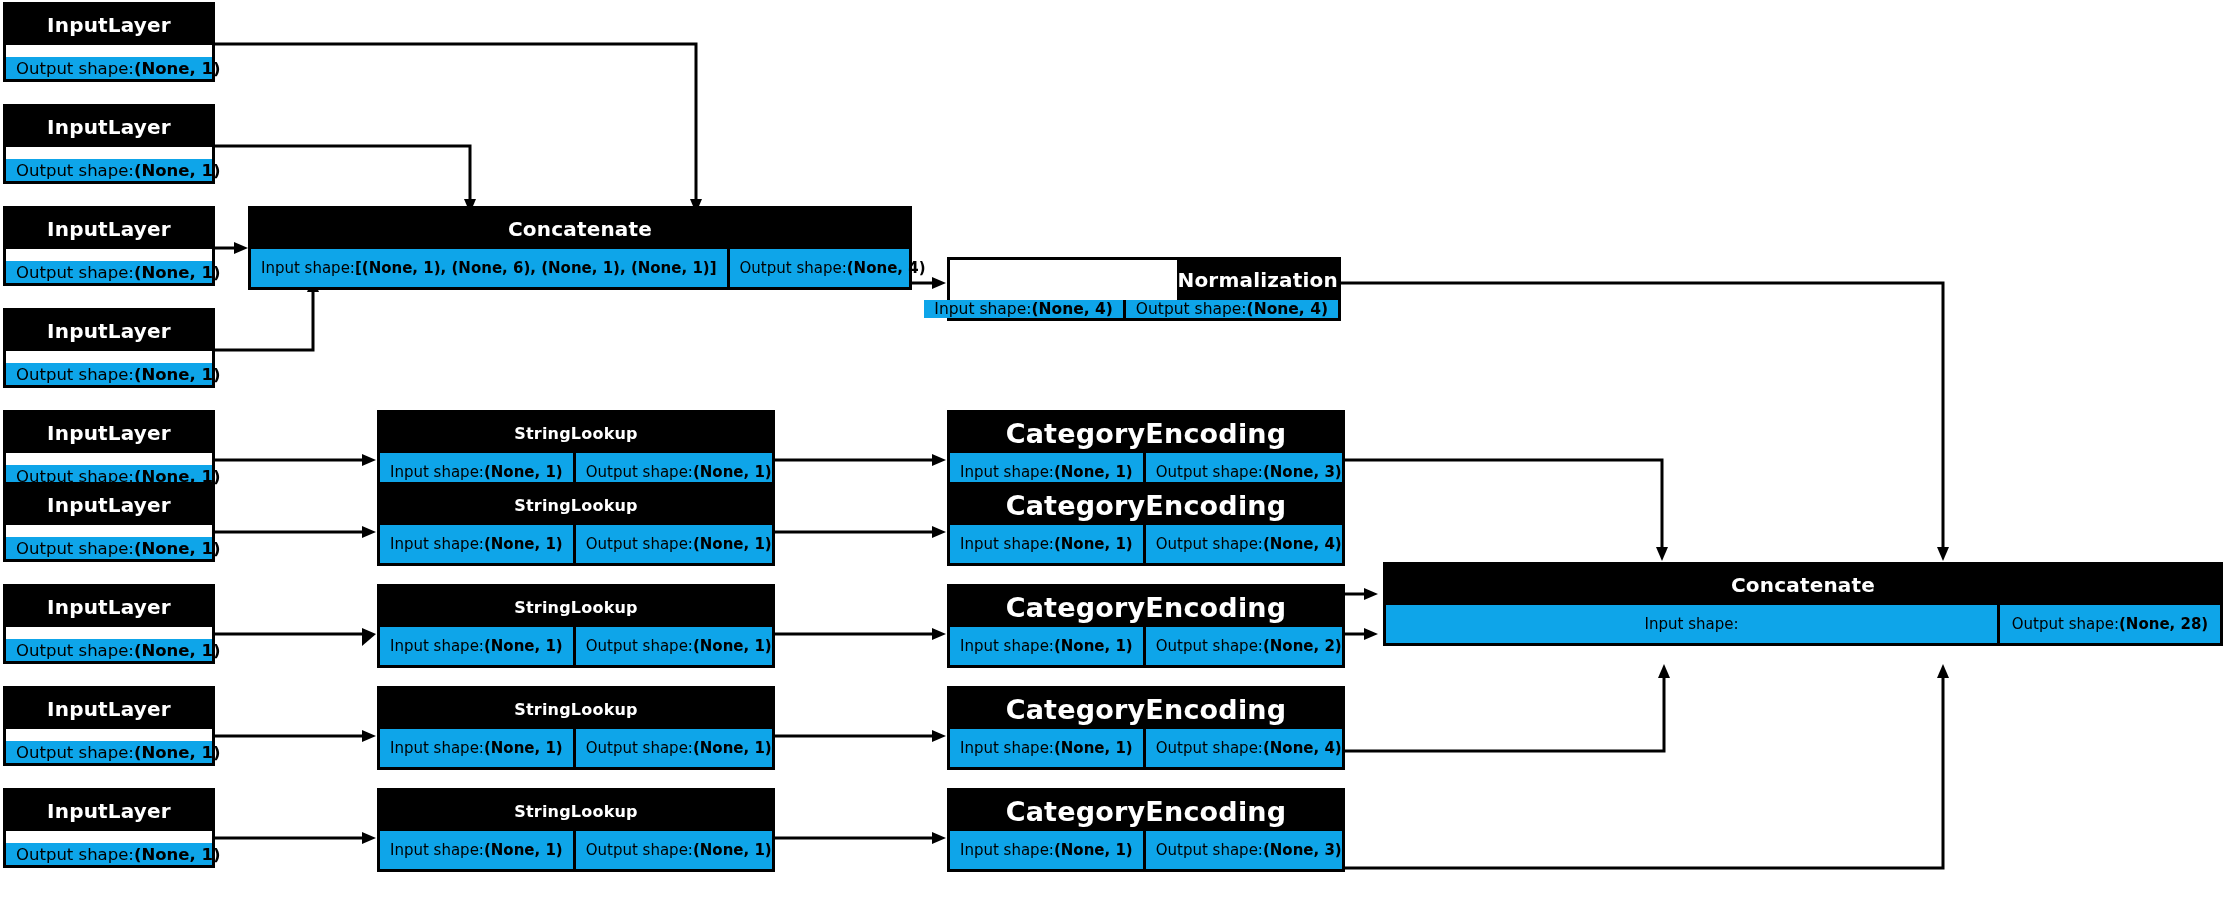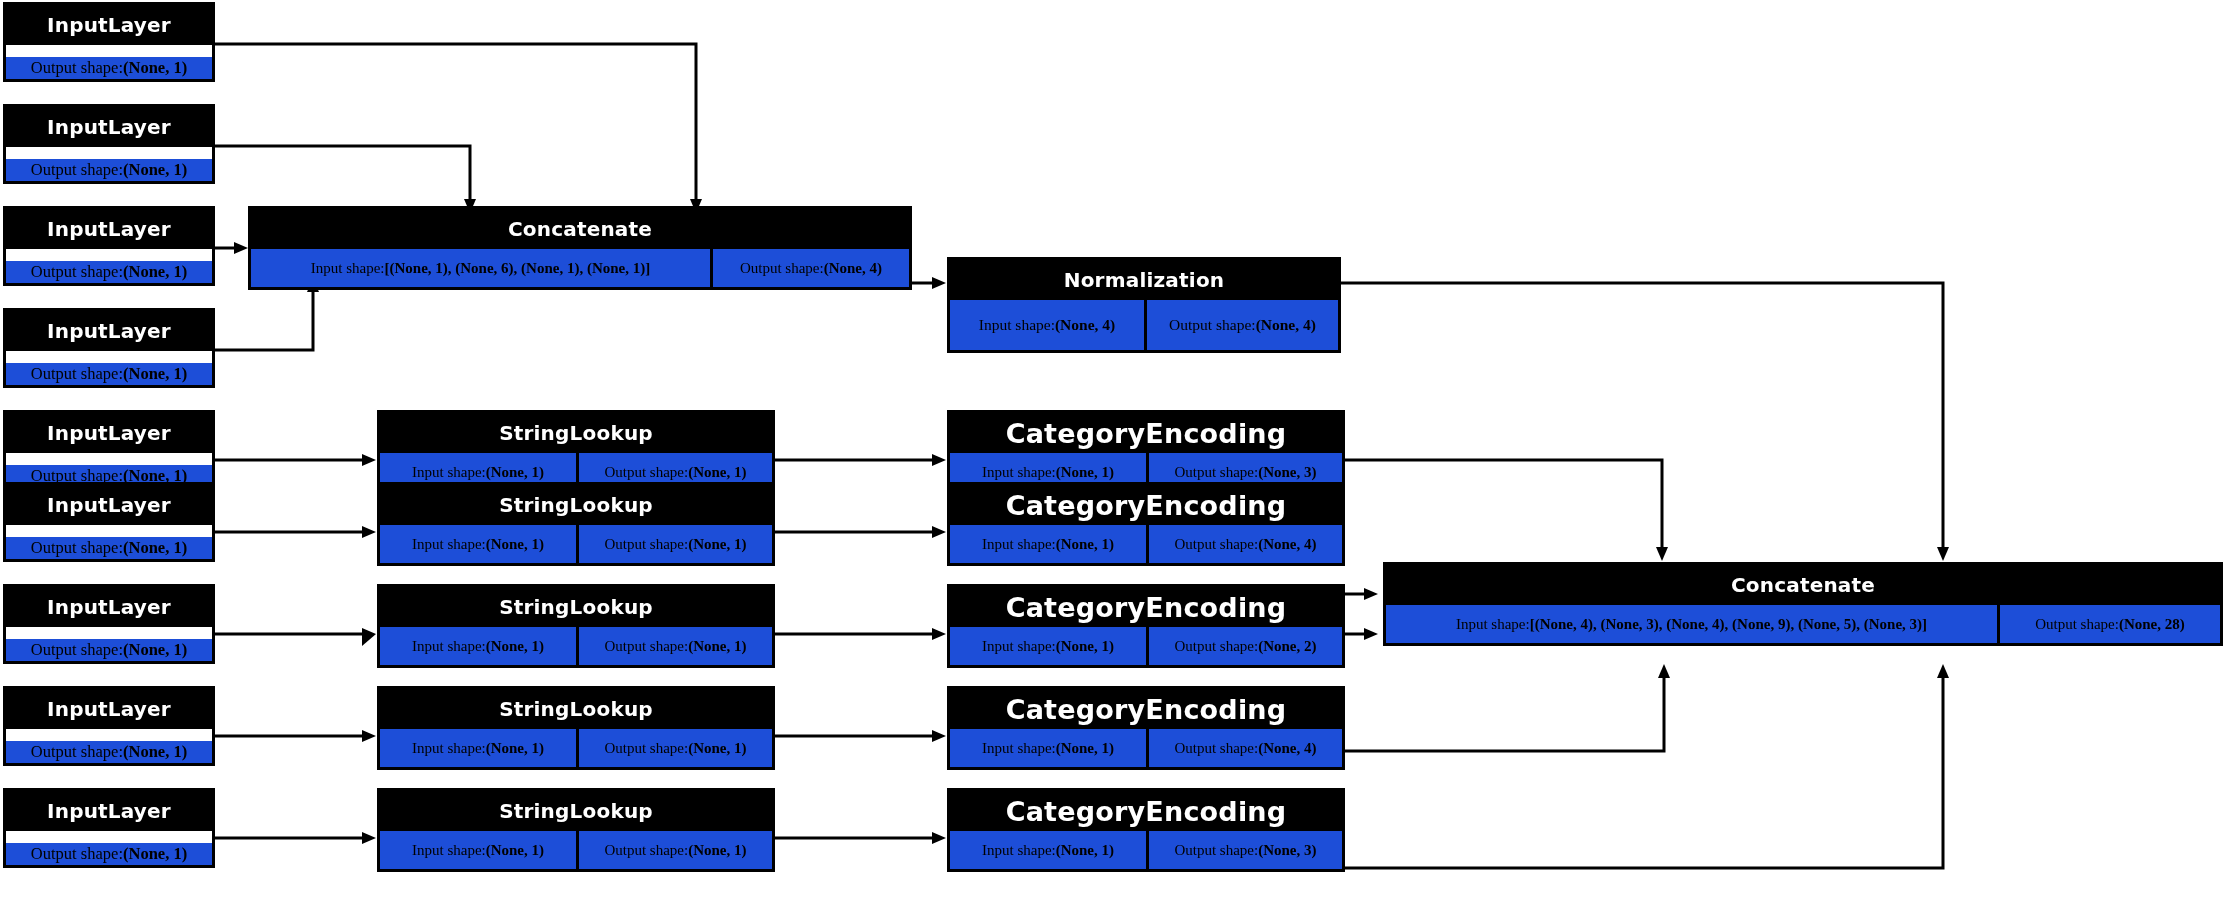--- a/index.html
+++ b/index.html
@@ -30,57 +30,56 @@
     text-align:center;
     display:flex;
     align-items:center;
     justify-content:center;
     box-sizing:border-box;
     letter-spacing:.2px;
   }
   .node-shapes{
     display:flex;
     flex:1 1 auto;
-    background:#1d4ed8;
+    background:#0ea5e9;
     box-sizing:border-box;
-    font-family:Liberation Serif, serif;
   }
   .shape-cell{
     display:flex;
     align-items:center;
     justify-content:center;
     box-sizing:border-box;
     color:#000000;
     white-space:nowrap;
     padding:0 10px;
   }
   .shape-cell + .shape-cell{ border-left:3px solid #000000; }
   .shape-cell b{ font-weight:bold; }
   .shape-cell .lbl{ font-weight:normal; }
 
   
   .n-input  { width:212px;  height:80px;gap:12px;  }
   .n-input .node-title  { height:40px; font-size:20px; }
   .n-input .shape-cell  { font-size:16.5px; flex:1 1 100%; }
 
   .n-slookup{ width:398px; height:84px; }
-  .n-slookup .node-title{ height:40px; font-size:20px; }
+  .n-slookup .node-title{ height:40px; font-size:16px; }
   .n-slookup .shape-cell{ font-size:15px; flex:1 1 50%; }
 
   .n-catenc { width:398px; height:84px; }
   .n-catenc .node-title{ height:40px; font-size:27px; }
   .n-catenc .shape-cell{ font-size:15px; flex:1 1 50%; }
 
   .n-concat1{ width:664px; height:84px; }
   .n-concat1 .node-title{ height:40px; font-size:20px; }
   .n-concat1 .shape-cell{ font-size:15px; }
   .n-concat1 .c-in { flex:0 0 459px; }
   .n-concat1 .c-out{ flex:1 1 auto; }
 
-  .n-norm   { width:394px; height:96px; }
+  .n-norm   { width:394px; height:64px;align-items:flex-end; }
   .n-norm .node-title{ height:40px; font-size:20px; }
   .n-norm .shape-cell{ font-size:15.5px; flex:1 1 50%; }
 
   .n-concat2{ width:820px; height:84px; }
   .n-concat2 .node-title{ height:40px; font-size:20px; }
   .n-concat2 .shape-cell{ font-size:15px; }
   .n-concat2 .c-in { flex:0 0 611px; }
   .n-concat2 .c-out{ flex:1 1 auto; }
 
   
@@ -410,21 +409,20 @@
           <b>(None, 3)</b>
         </div>
     </div>
   </div>
 
   <div class="node n-concat2" style="left:1383px;top:562px;width:840px;">
     <div class="node-title">Concatenate</div>
     <div class="node-shapes">
       <div class="shape-cell c-in">
           <span class="lbl">Input shape: </span>
-          <b>[(None, 4), (None, 3), (None, 4), (None, 9), (None, 5), (None, 3)]</b>
         </div>
       <div class="shape-cell c-out">
           <span class="lbl">Output shape: </span>
           <b>(None, 28)</b>
         </div>
     </div>
   </div>
 
 </div>
 

